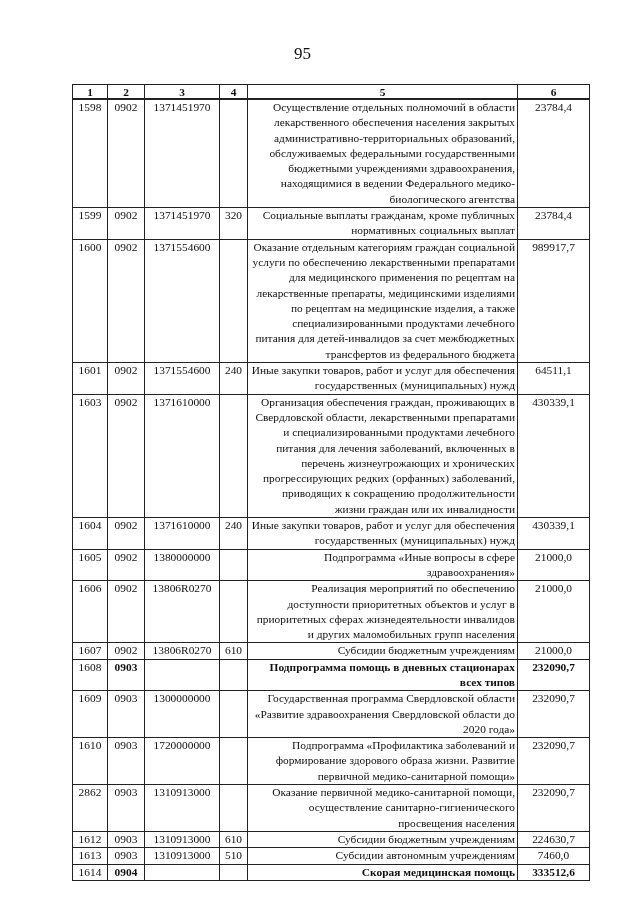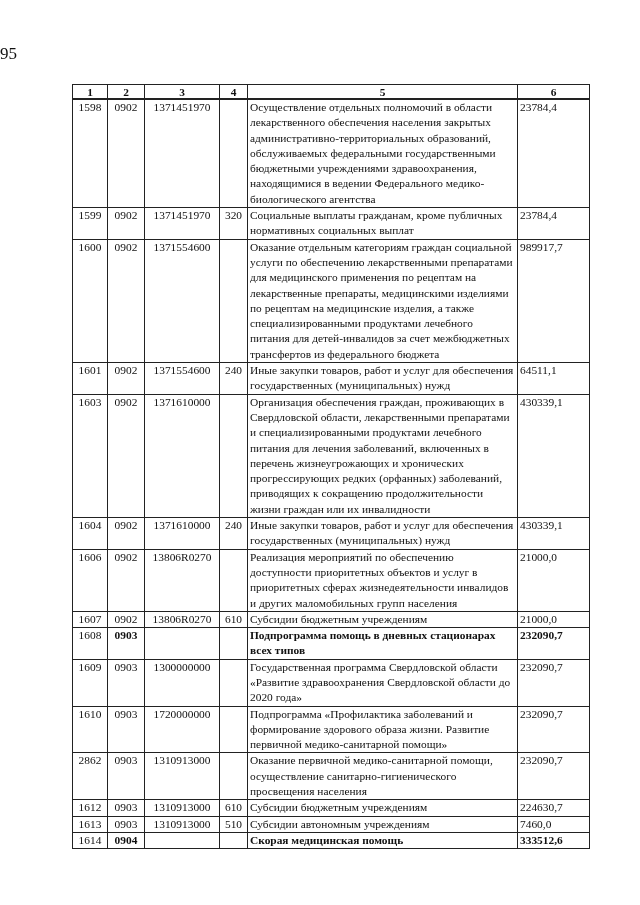--- a/index.html
+++ b/index.html
@@ -2,34 +2,34 @@
 <html><head>
 <meta charset="utf-8">
 <style>
   html, body { margin: 0; padding: 0; background: #ffffff; }
   body {
     width: 640px; height: 905px; position: relative; overflow: hidden;
     font-family: "Liberation Serif", serif; color: #111;
   }
   .page-number {
     position: absolute; left: 0; width: 605px; top: 44px;
-    text-align: left; font-size: 17px;
+    text-align: center; font-size: 17px;
   }
   table.budget {
     position: absolute; left: 72px; top: 84px; width: 517px;
     border-collapse: collapse; font-size: 11.4px; line-height: 15.3px;
     table-layout: fixed;
   }
   table.budget td, table.budget th {
     border: 1px solid #222; padding: 0 2px; vertical-align: top;
   }
   table.budget th { font-weight: bold; text-align: center; line-height: 12px; padding-top: 1px; padding-bottom: 0; border-bottom: 2px solid #222; }
   td.c1, td.c2, td.c3, td.c4 { text-align: center; }
-  td.c5 { text-align: left; padding-left: 3px; }
-  td.c6 { text-align: left; vertical-align: bottom; padding-right: 1px; }
+  td.c5 { text-align: right; padding-left: 3px; }
+  td.c6 { text-align: center; vertical-align: bottom; padding-right: 1px; }
   tr.bold td.c2, tr.bold td.c5, tr.bold td.c6 { font-weight: bold; }
   col.k1 { width: 35px; } col.k2 { width: 37px; } col.k3 { width: 75px; }
   col.k4 { width: 28px; } col.k5 { width: 270px; } col.k6 { width: 72px; }
 </style>
 </head>
 <body>
 
 <div class="page-number">95</div>
 
 <table class="budget">
@@ -94,20 +94,28 @@
       </tr>
       <tr>
         <td class="c1">1604</td>
         <td class="c2">0902</td>
         <td class="c3">1371610000</td>
         <td class="c4">240</td>
         <td class="c5">Иные закупки товаров, работ и услуг для обеспечения государственных (муниципальных) нужд</td>
         <td class="c6">430339,1</td>
       </tr>
       <tr>
+        <td class="c1">1605</td>
+        <td class="c2">0902</td>
+        <td class="c3">1380000000</td>
+        <td class="c4"></td>
+        <td class="c5">Подпрограмма «Иные вопросы в сфере здравоохранения»</td>
+        <td class="c6">21000,0</td>
+      </tr>
+      <tr>
         <td class="c1">1606</td>
         <td class="c2">0902</td>
         <td class="c3">13806R0270</td>
         <td class="c4"></td>
         <td class="c5">Реализация мероприятий по обеспечению доступности приоритетных объектов и услуг в приоритетных сферах жизнедеятельности инвалидов и других маломобильных групп населения</td>
         <td class="c6">21000,0</td>
       </tr>
       <tr>
         <td class="c1">1607</td>
         <td class="c2">0902</td>

